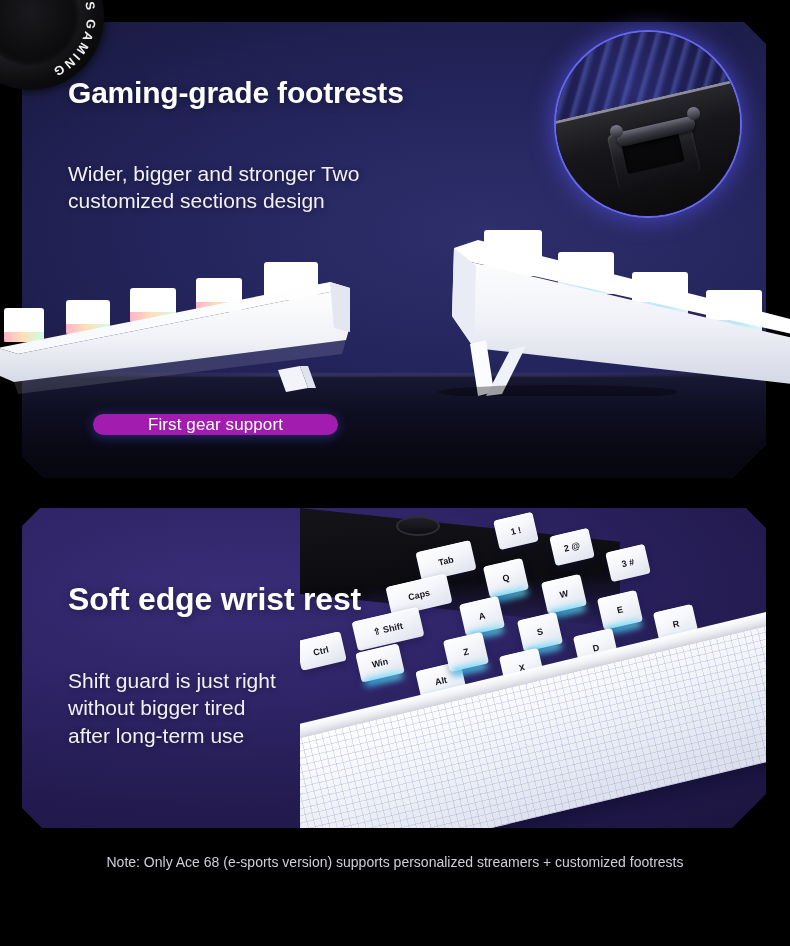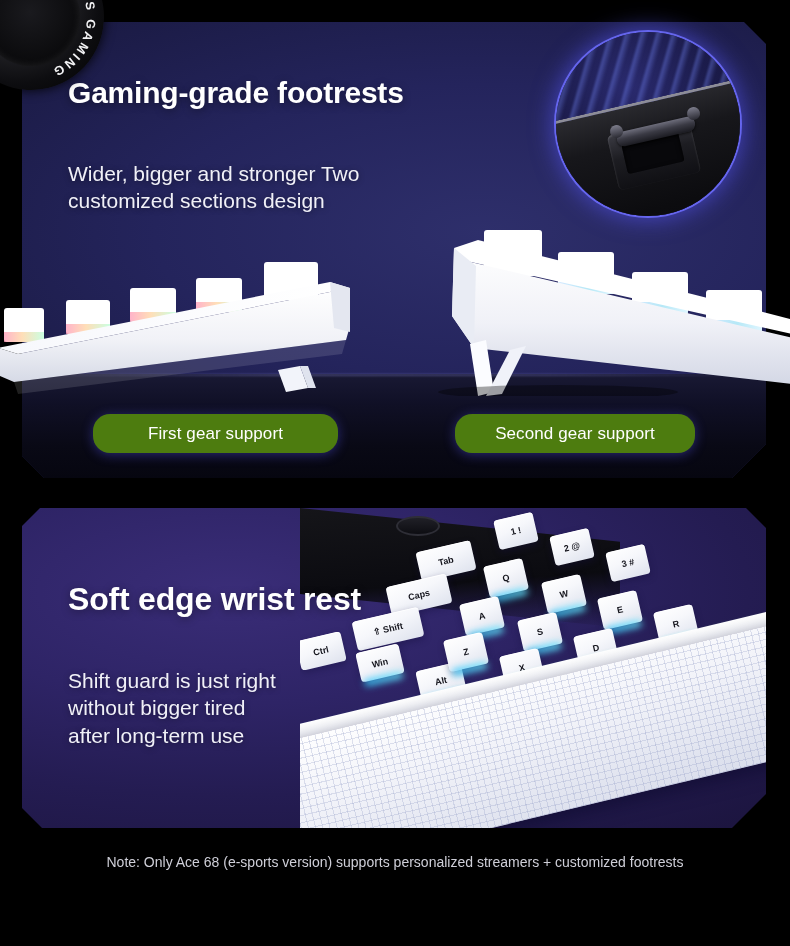--- a/index.html
+++ b/index.html
@@ -104,22 +104,22 @@
   }
 
   #kickstand-heading{ left:68px; top:76px; font-size:30px; }
   #kickstand-sub{ left:68px; top:136px; font-size:21px; }
 
   #wristrest-heading{ left:68px; top:581px; font-size:32px; }
   #wristrest-sub{ left:68px; top:643px; font-size:21px; }
 
   
   .pill{
-    position:absolute; height:39px; border-radius:17px;
-    background:#4d7c0f;
+    position:absolute; height:21px; border-radius:17px;
+    background:#a21caf;
     display:flex; align-items:center; justify-content:center;
     color:#ffffff; font-size:17px; letter-spacing:.1px;
     box-shadow:0 2px 12px rgba(80,80,230,.45);
     z-index:5; white-space:nowrap;
   }
   #pill-first{ left:93px; top:414px; width:245px; }
   #pill-second{ left:455px; top:414px; width:240px; }
 
   
   #kickstand-inset{
@@ -355,21 +355,20 @@
     <div class="foot-pivot-r"></div>
   </div>
 
   <div class="heading" id="kickstand-heading">Gaming-grade footrests</div>
   <div class="subtext" id="kickstand-sub">
     <span class="ln">Wider, bigger and stronger Two</span><br>
     <span class="ln">customized sections design</span>
   </div>
 
   <div class="pill" id="pill-first">First gear support</div>
-  <div class="pill" id="pill-second">Second gear support</div>
 
   <div class="panel" id="panel-wristrest"></div>
 
   <div id="wrist-photo">
     <div class="top-dark"></div>
     <div class="top-dark-knob"></div>
     <div id="keycap-field">
         <div class="keycap" style="left: 118px; top: 38px; width: 56px; height: 30px; transform: rotate(-13deg);">Tab</div>
         <div class="keycap" style="left: 88px; top: 72px; width: 62px; height: 30px; transform: rotate(-13deg);">Caps</div>
         <div class="keycap" style="left: 54px; top: 106px; width: 68px; height: 30px; transform: rotate(-13deg);">⇧ Shift</div>

